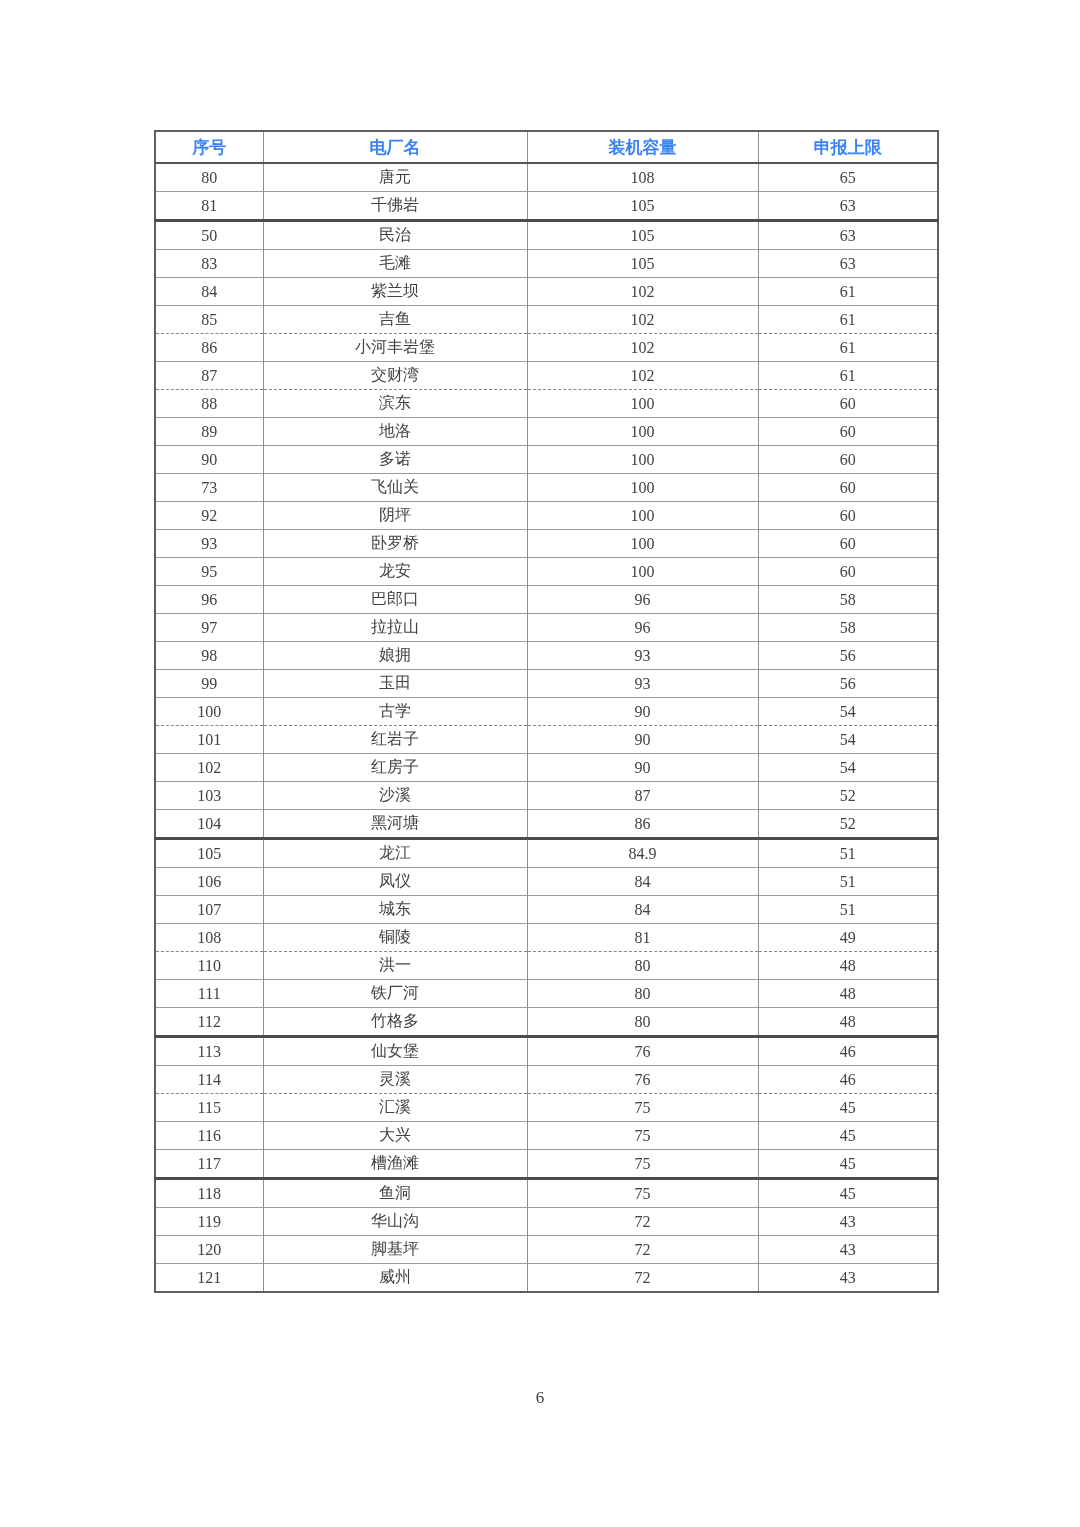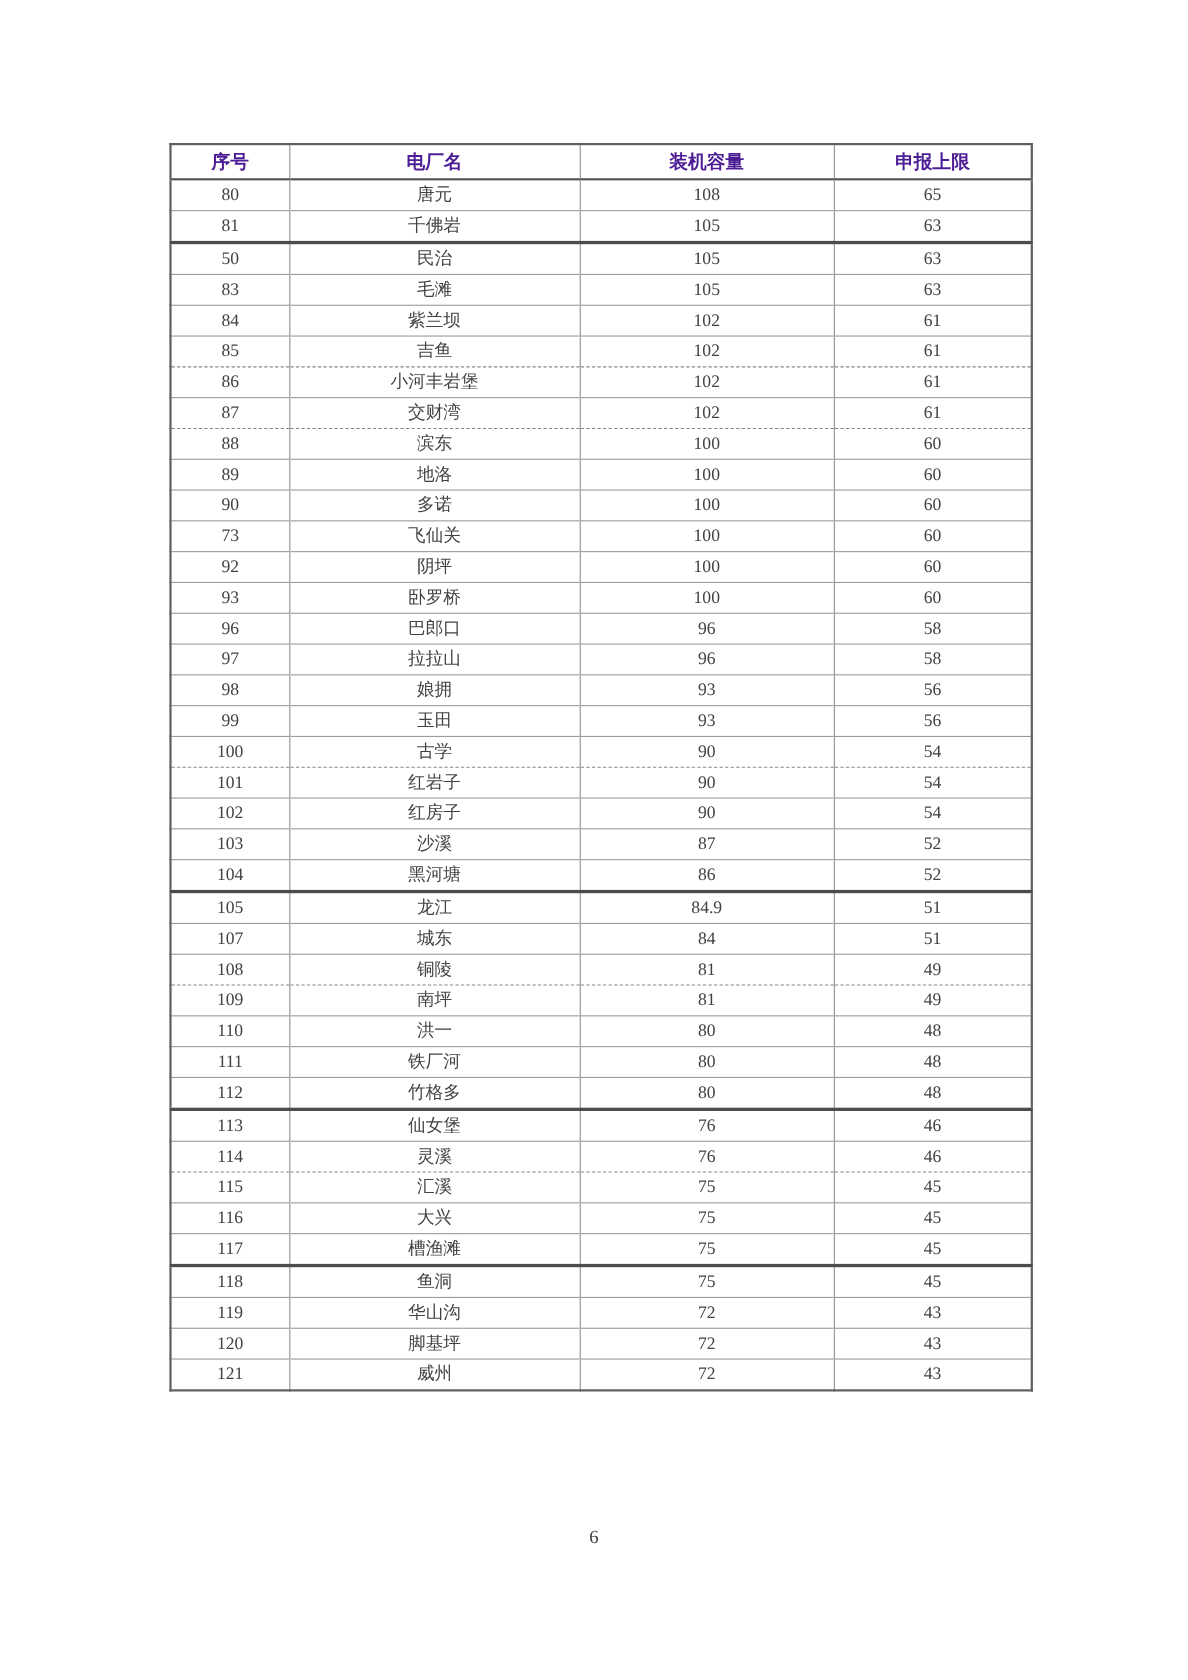--- a/index.html
+++ b/index.html
@@ -35,21 +35,21 @@
     padding: 0;
     overflow: hidden;
     white-space: nowrap;
     border-left: 1px solid #8f8f8f;
     border-right: 1px solid #8f8f8f;
   }
   .doc-table thead th {
     height: 30px;
     font-size: 17px;
     font-weight: bold;
-    color: #4c1d95;
+    color: #3b82f6;
     border-bottom: 2px solid #565656;
   }
   .doc-table tbody td {
     height: 27px;
     font-size: 16px;
     color: #424242;
   }
   .doc-table tbody tr {
     border-bottom: 1px solid #9b9b9b;
     font-family: Liberation Serif, serif;
@@ -173,20 +173,26 @@
           <td>100</td>
           <td>60</td>
         </tr>
         <tr>
           <td>93</td>
           <td>卧罗桥</td>
           <td>100</td>
           <td>60</td>
         </tr>
         <tr>
+          <td>95</td>
+          <td>龙安</td>
+          <td>100</td>
+          <td>60</td>
+        </tr>
+        <tr>
           <td>96</td>
           <td>巴郎口</td>
           <td>96</td>
           <td>58</td>
         </tr>
         <tr>
           <td>97</td>
           <td>拉拉山</td>
           <td>96</td>
           <td>58</td>
@@ -233,34 +239,34 @@
           <td>86</td>
           <td>52</td>
         </tr>
         <tr>
           <td>105</td>
           <td>龙江</td>
           <td>84.9</td>
           <td>51</td>
         </tr>
         <tr>
+          <td>106</td>
+          <td>凤仪</td>
+          <td>84</td>
+          <td>51</td>
+        </tr>
+        <tr>
           <td>107</td>
           <td>城东</td>
           <td>84</td>
           <td>51</td>
         </tr>
         <tr class="dashed-after">
           <td>108</td>
           <td>铜陵</td>
-          <td>81</td>
-          <td>49</td>
-        </tr>
-        <tr>
-          <td>109</td>
-          <td>南坪</td>
           <td>81</td>
           <td>49</td>
         </tr>
         <tr>
           <td>110</td>
           <td>洪一</td>
           <td>80</td>
           <td>48</td>
         </tr>
         <tr>

